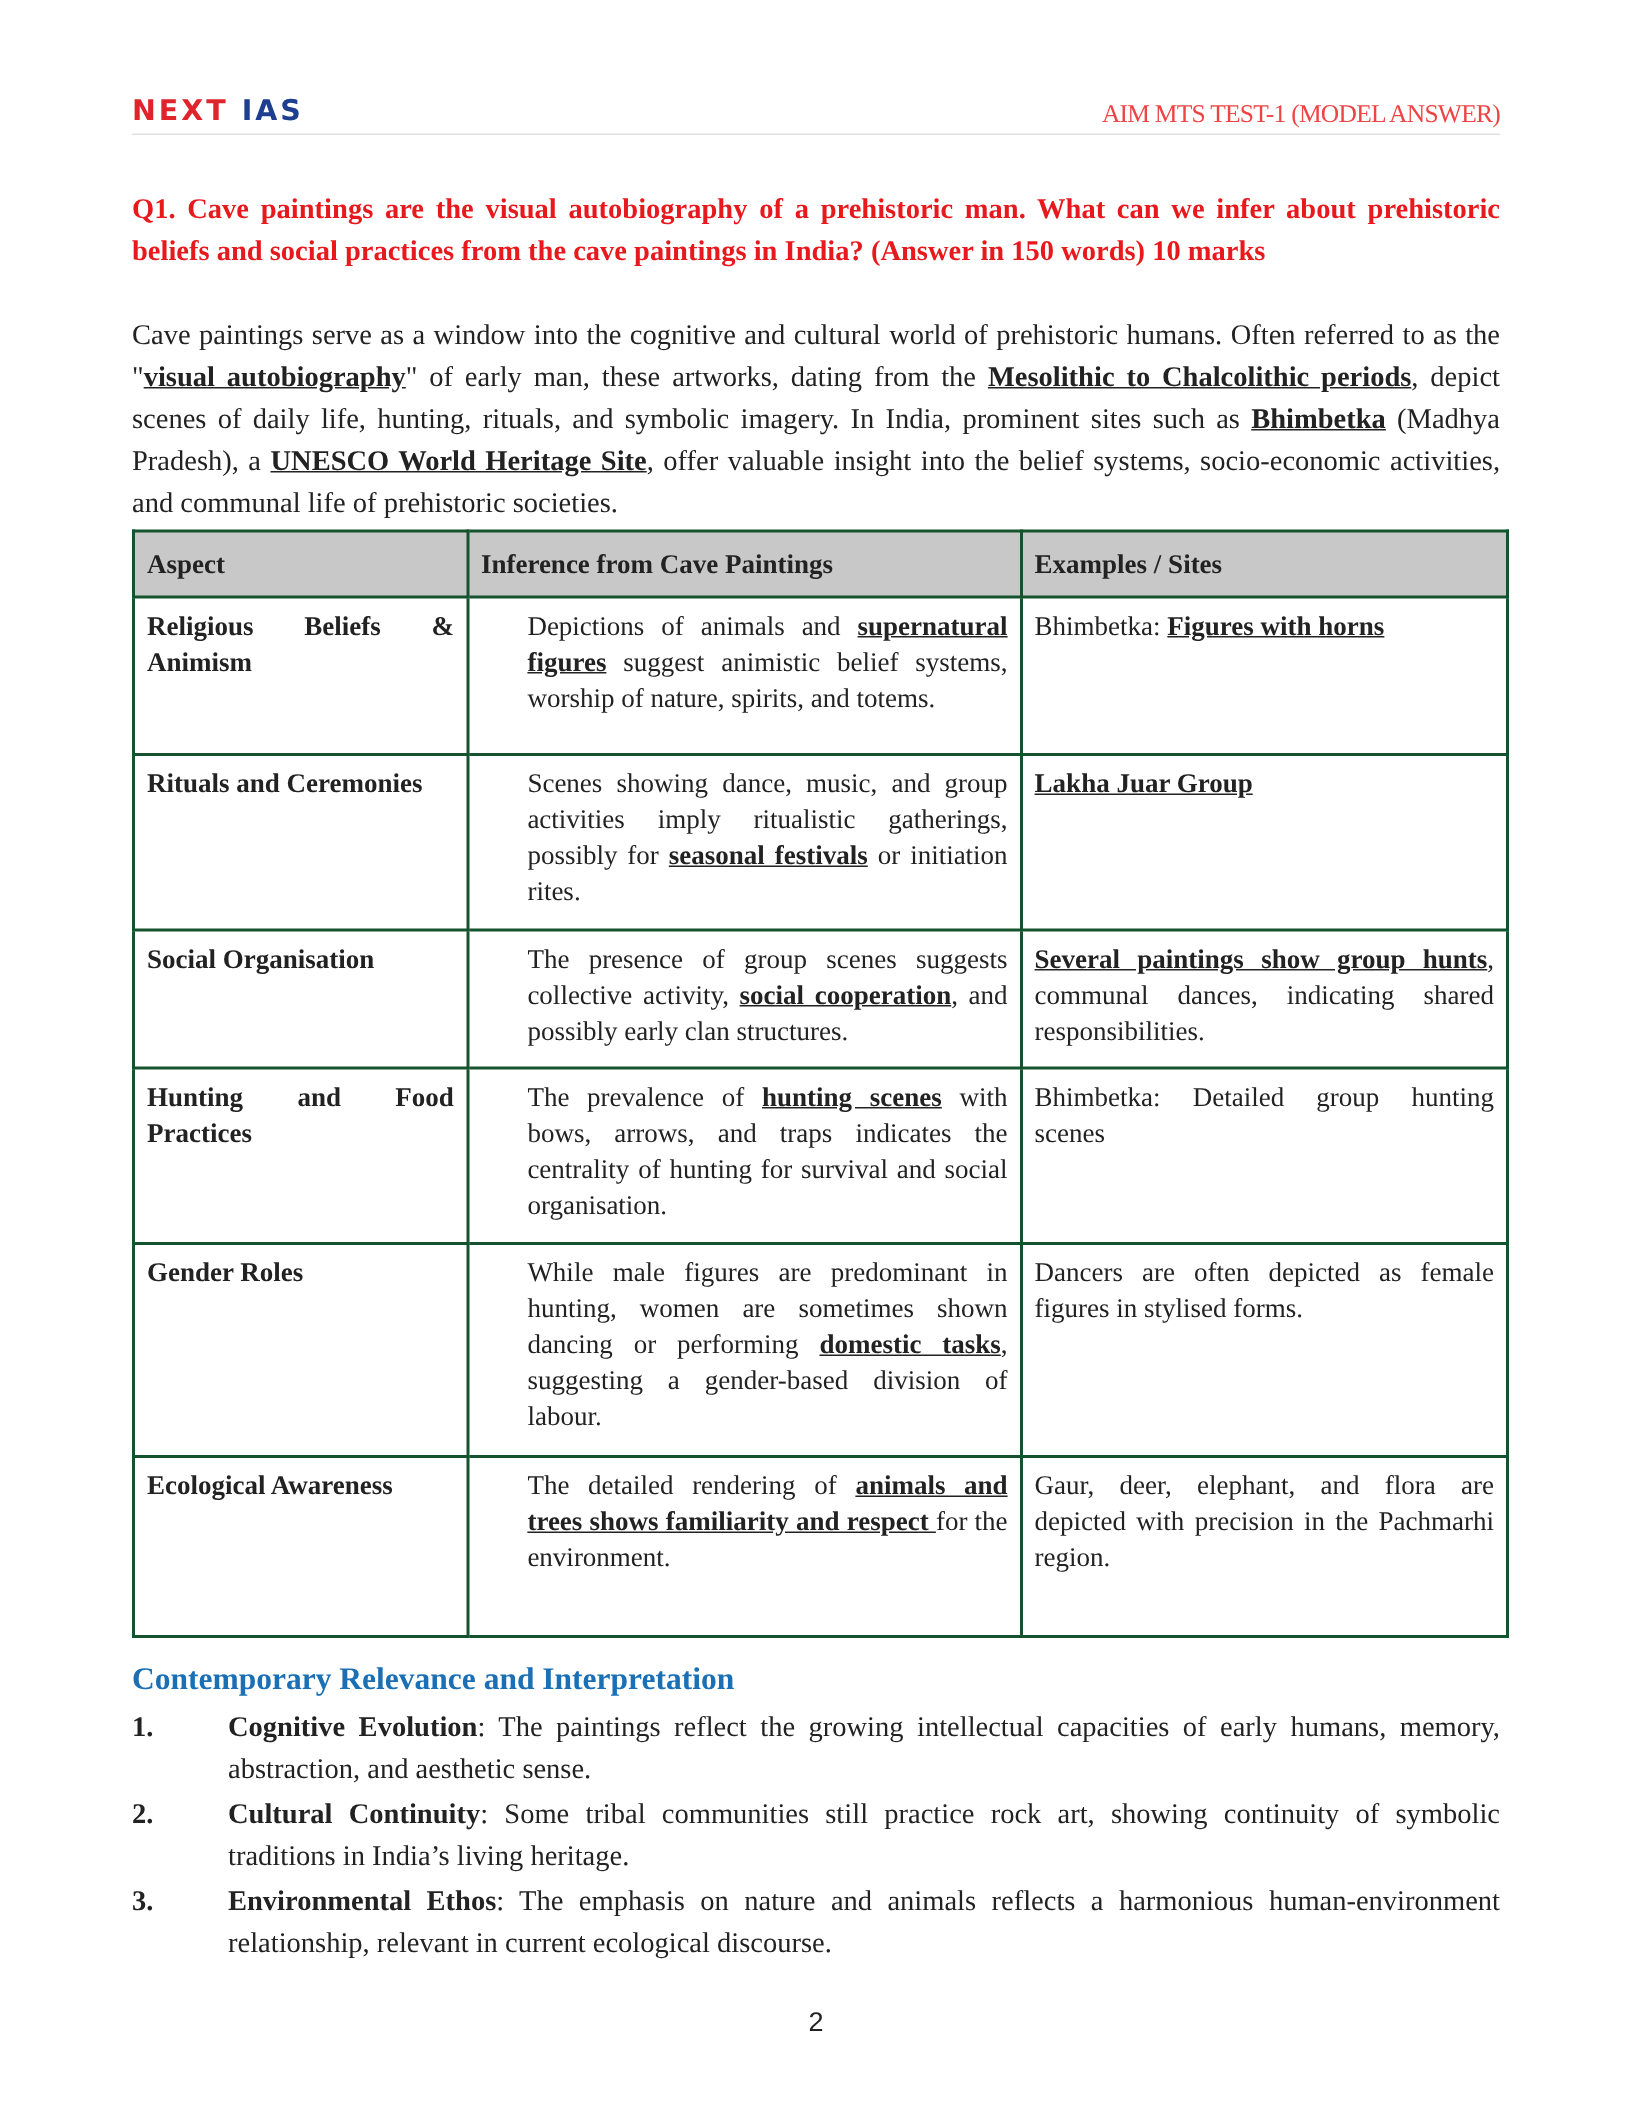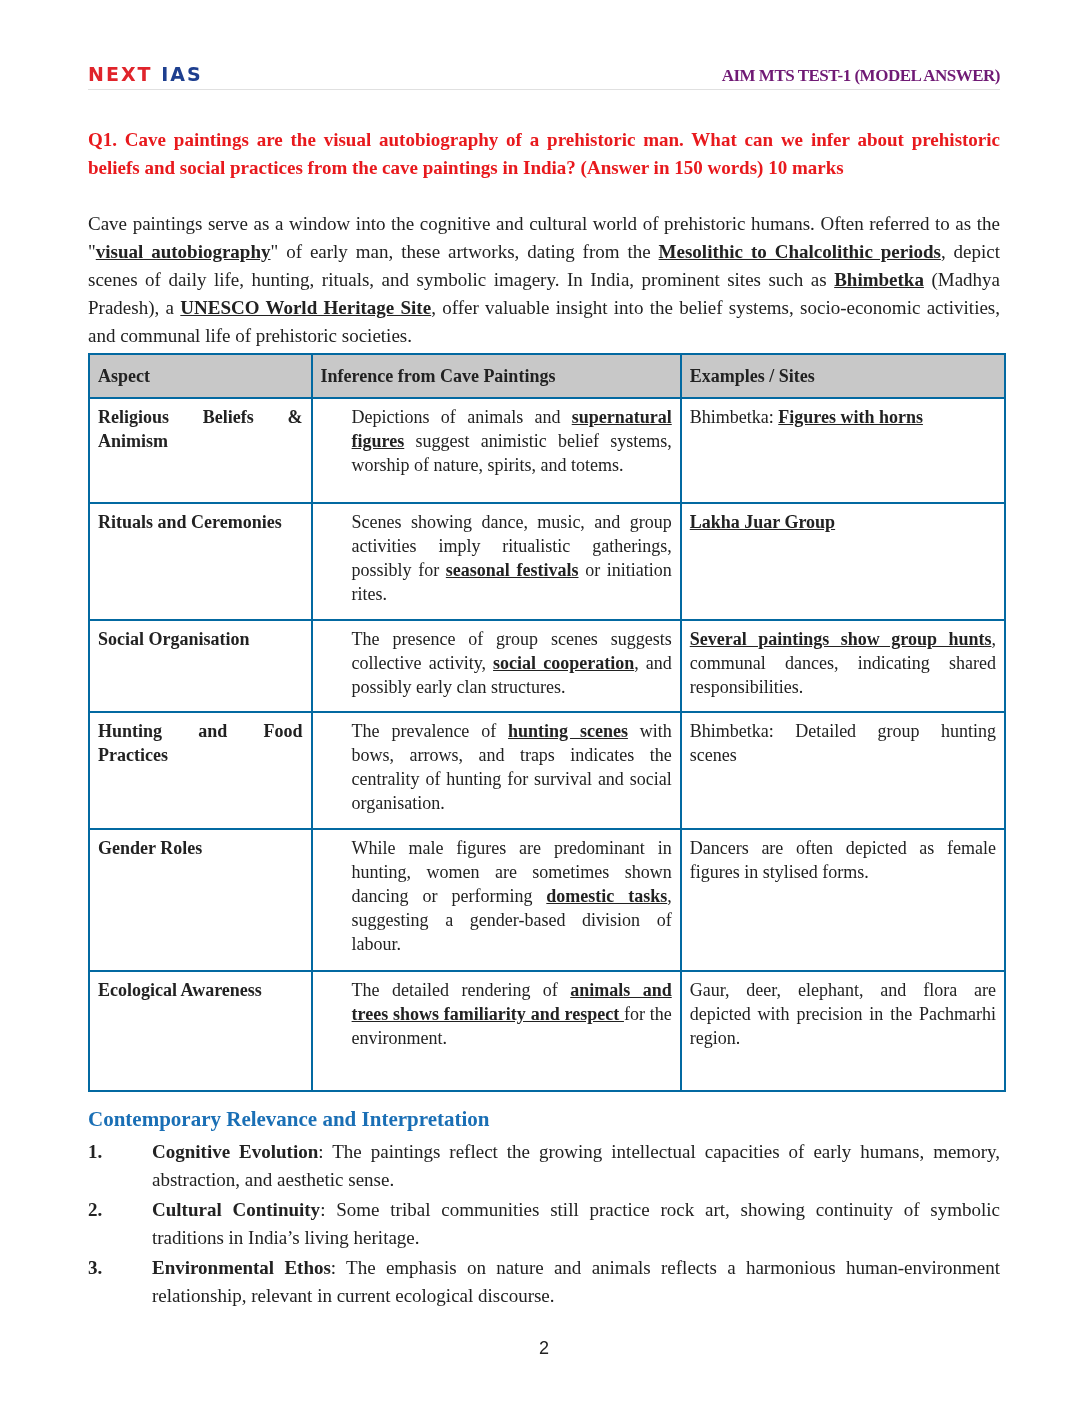--- a/index.html
+++ b/index.html
@@ -19,21 +19,21 @@
       position: absolute; left: 0; top: 4px;
       font-family: "DejaVu Sans", "Liberation Sans", sans-serif;
       font-weight: bold; font-size: 19px; letter-spacing: 2px;
       line-height: 20px;
     }
     .logo .next { color: #e0242b; }
     .logo .ias { color: #1e3f8f; margin-top: 30px; }
     .header-title {
       position: absolute; right: 0; top: 6px;
       font-family: "Liberation Serif", serif;
-      font-weight: bold; font-size: 17px; color: #701a75;
+      font-weight: normal; font-size: 17px; color: #ef4444;
       letter-spacing: -0.5px;
     }
     .question {
       position: absolute; left: 88px; top: 126px; width: 912px;
       color: #e8191d; font-weight: bold;
       font-family: "Liberation Serif", serif;
       font-size: 19px; line-height: 28px; text-align: justify;
     }
     .intro {
       position: absolute; left: 88px; top: 210px; width: 912px;
@@ -42,21 +42,21 @@
       color: #222;
     }
     .intro b, td b { text-decoration: underline; font-weight: bold; }
     table {
       position: absolute; left: 88px; top: 353px; width: 918px;
       border-collapse: collapse;
       font-family: "Liberation Serif", serif;
       font-size: 18px; line-height: 24px;
     }
     th, td {
-      border: 2px solid #0369a1; vertical-align: top;
+      border: 2px solid #14532d; vertical-align: top;
       padding: 6px 8px; text-align: justify;
     }
     th {
       background: #c8c8c8; text-align: left; font-weight: bold;
       padding: 9px 8px; height: 43px;
     }
     td.aspect { font-weight: bold; width: 223px; }
     td.inference { width: 370px; padding-left: 39px; }
     td.examples { width: 325px; }
     .section-title {

